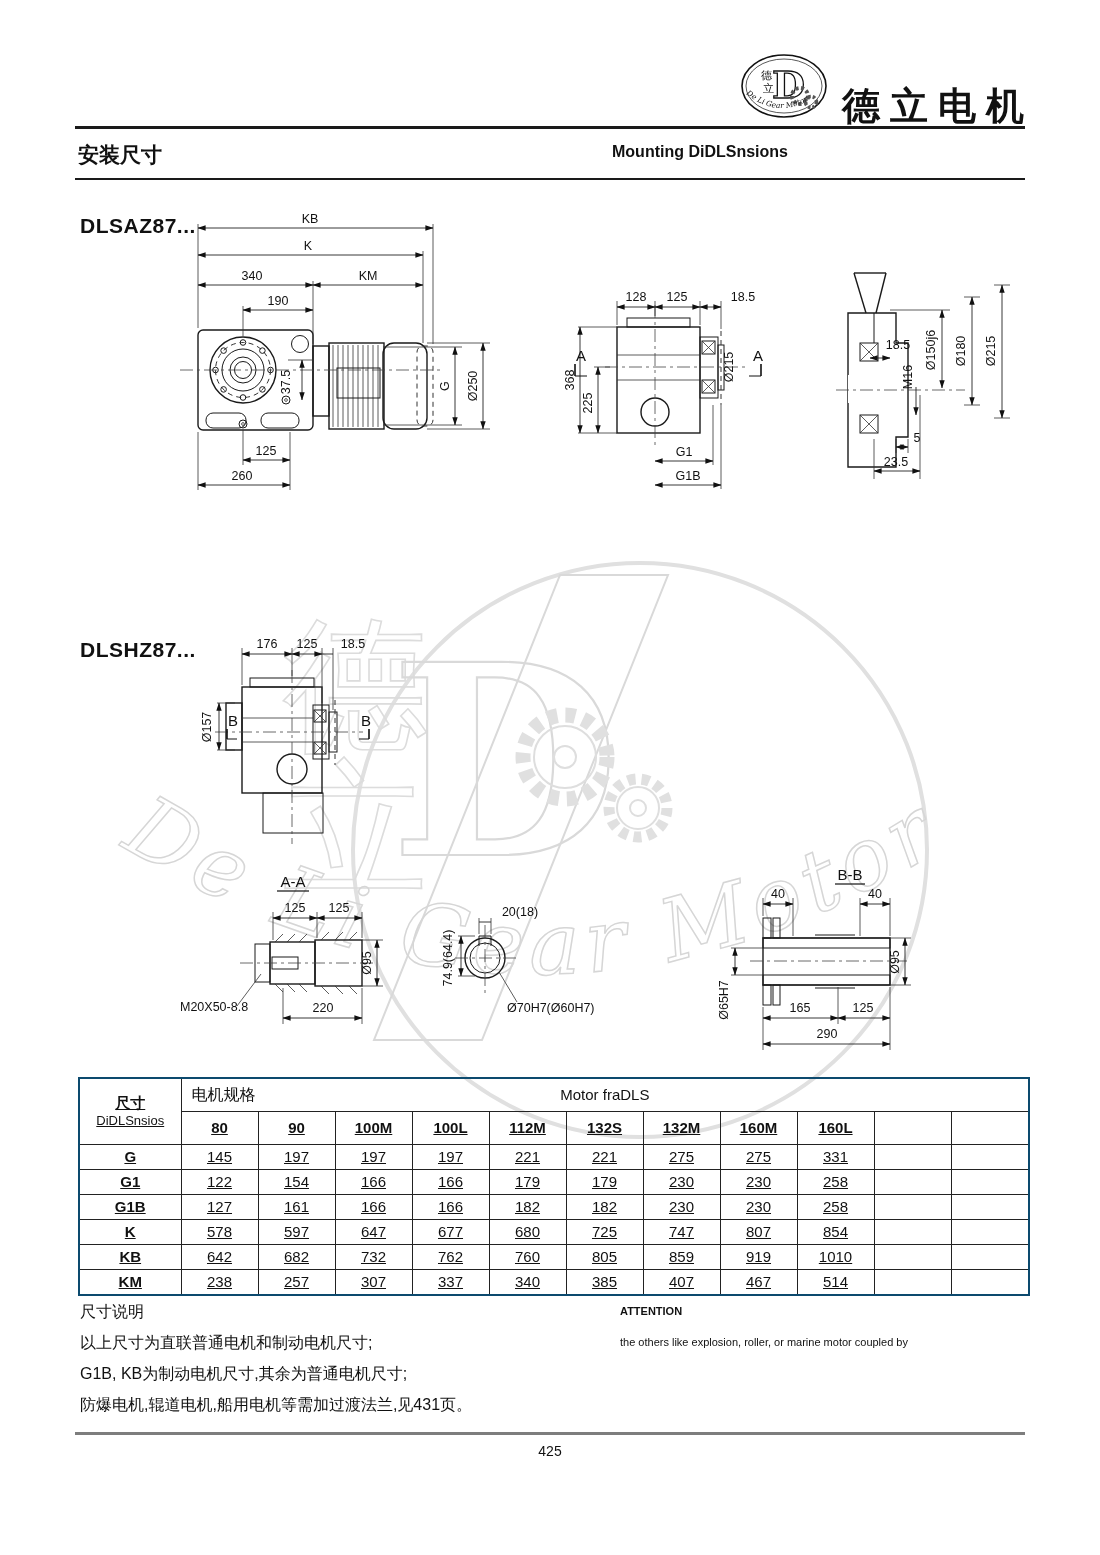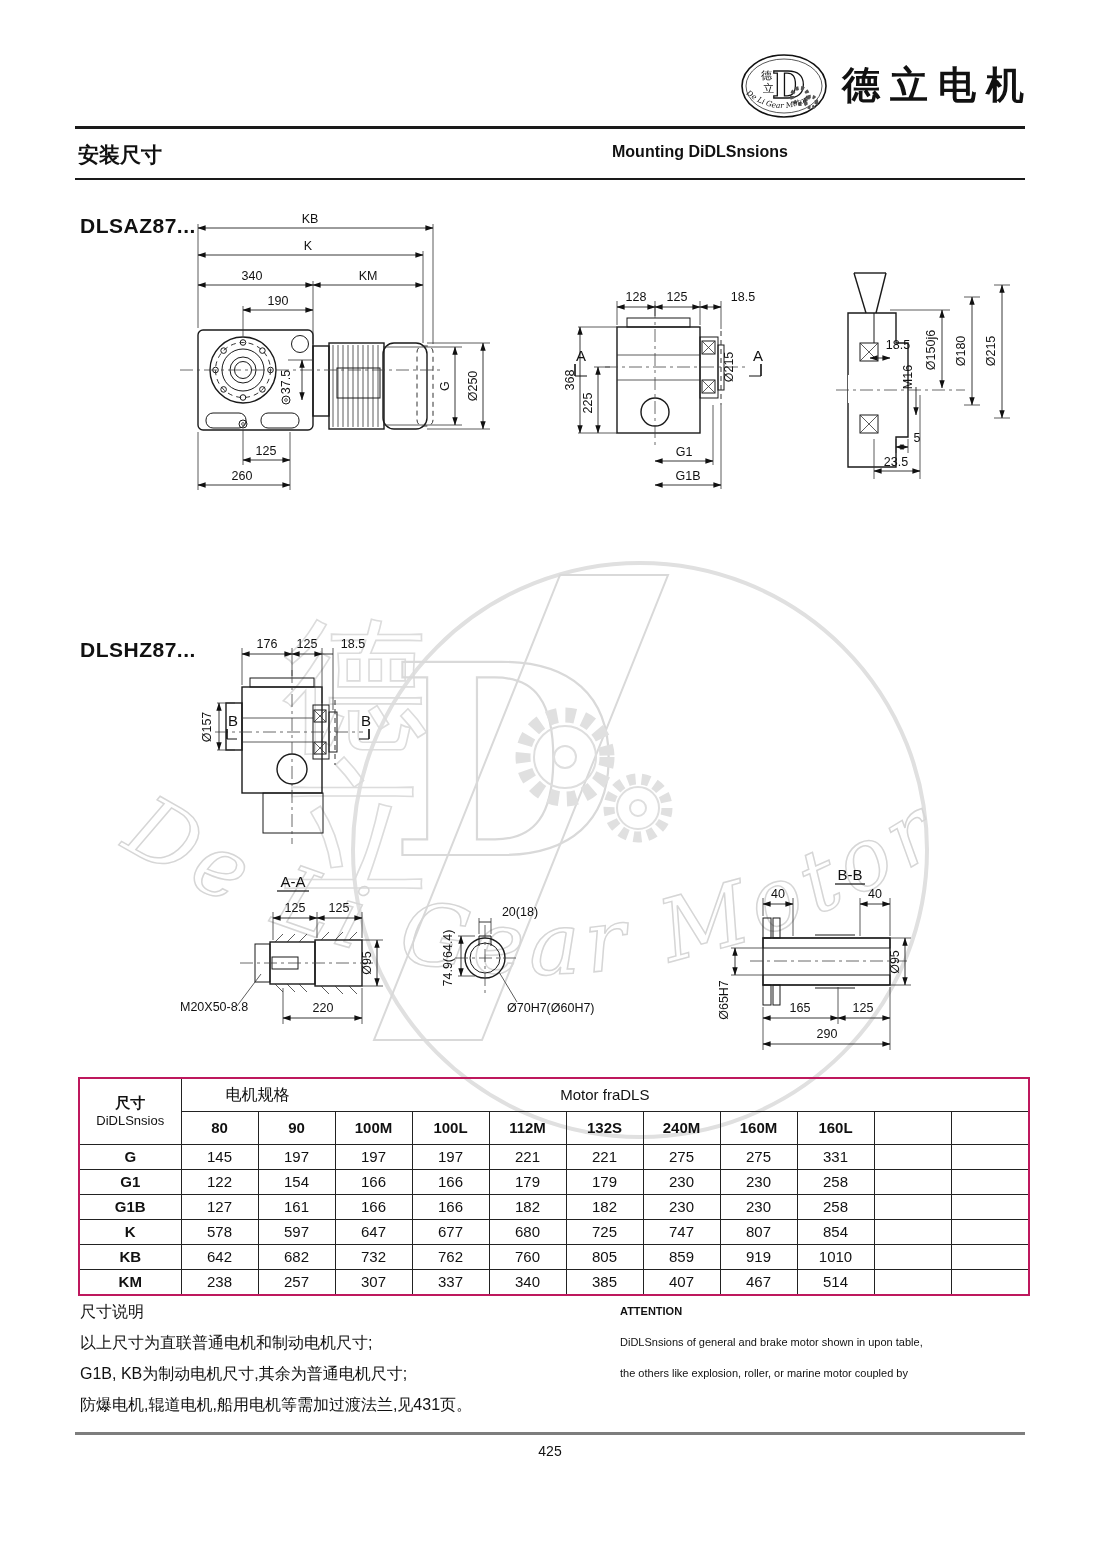--- a/index.html
+++ b/index.html
@@ -13,33 +13,33 @@
   .cl{stroke:#444;stroke-width:.8;stroke-dasharray:13 4 3 4;fill:none;}
   .dash{stroke:#333;stroke-width:1;stroke-dasharray:5 4;fill:none;}
   .dim{stroke:#222;stroke-width:.9;fill:none;}
   .dt{font-family:"Liberation Sans",sans-serif;font-size:12.5px;fill:#111;}
   .sl{font-family:"Liberation Sans",sans-serif;font-size:15px;fill:#111;}
   .part-label{font-size:21px;font-weight:bold;letter-spacing:.5px;}
   .rule{background:#1a1a1a;}
   
   table.dims{border-collapse:collapse;table-layout:fixed;width:947px;font-size:15px;}
   table.dims th,table.dims td{border:1px solid #222;text-align:center;padding:0;overflow:hidden;}
-  table.dims{border:2px solid #be185d;}
+  table.dims{border:2px solid #0c4a6e;text-decoration:underline;}
   table.dims td{font-weight:normal;height:24px;}
   table.dims thead tr{height:33px;}
   .corner{font-weight:bold;}
   .corner .sub{font-weight:normal;font-size:13px;}
   .mergehead{position:relative;text-align:left;font-weight:normal;}
-  .mergehead .zh{position:absolute;left:10px;top:6px;font-size:16px;margin-left:34px;}
+  .mergehead .zh{position:absolute;left:10px;top:6px;font-size:16px;}
   .mergehead .en{position:absolute;left:0;right:0;top:7px;text-align:center;font-size:15px;}
   .notes{font-size:16px;line-height:31px;}
   .notes .t{margin-bottom:0;}
   .notes-en{font-size:11px;line-height:31px;}
   .notes-en .t{font-weight:bold;}
-  .brand{font-family:"DejaVu Serif",serif;font-weight:bold;font-size:38px;letter-spacing:10px;}
+  .brand{font-family:"DejaVu Serif",serif;font-weight:bold;font-size:38px;letter-spacing:10px;margin-top:21px;}
   .wm{opacity:1;}
 </style>
 </head>
 <body>
 
 <div id="page">
 
   <svg width="0" height="0" style="position:absolute" aria-hidden="true">
     <defs>
       <marker id="ae" markerWidth="9" markerHeight="7" refX="8.5" refY="3" orient="auto">
@@ -473,21 +473,21 @@
             <span class="en">Motor fraDLS</span>
           </th>
         </tr>
         <tr>
           <th>80</th>
           <th>90</th>
           <th>100M</th>
           <th>100L</th>
           <th>112M</th>
           <th>132S</th>
-          <th>240M</th>
+          <th>132M</th>
           <th>160M</th>
           <th>160L</th>
           <th></th>
           <th></th>
         </tr>
       </thead>
       <tbody>
           <tr>
             <th>G</th>
             <td>145</td>
@@ -577,20 +577,19 @@
   </div>
 
   <div class="abs notes" style="left:80px;top:1296px;width:520px;z-index:2">
     <div class="t">尺寸说明</div>
     <div>以上尺寸为直联普通电机和制动电机尺寸;</div>
     <div>G1B, KB为制动电机尺寸,其余为普通电机尺寸;</div>
     <div>防爆电机,辊道电机,船用电机等需加过渡法兰,见431页。</div>
   </div>
   <div class="abs notes-en" style="left:620px;top:1296px;width:420px;z-index:2">
     <div class="t">ATTENTION</div>
-    <div>DiDLSnsions of general and brake motor shown in upon table,</div>
     <div>the others like explosion, roller, or marine motor coupled by</div>
   </div>
 
   <div class="abs" style="left:75px;top:1432px;width:950px;height:2.5px;background:#7d7d7d"></div>
   <div class="abs" style="left:75px;top:1443px;width:950px;text-align:center;font-size:14px">425</div>
 
 </div>
 
 </body></html>

